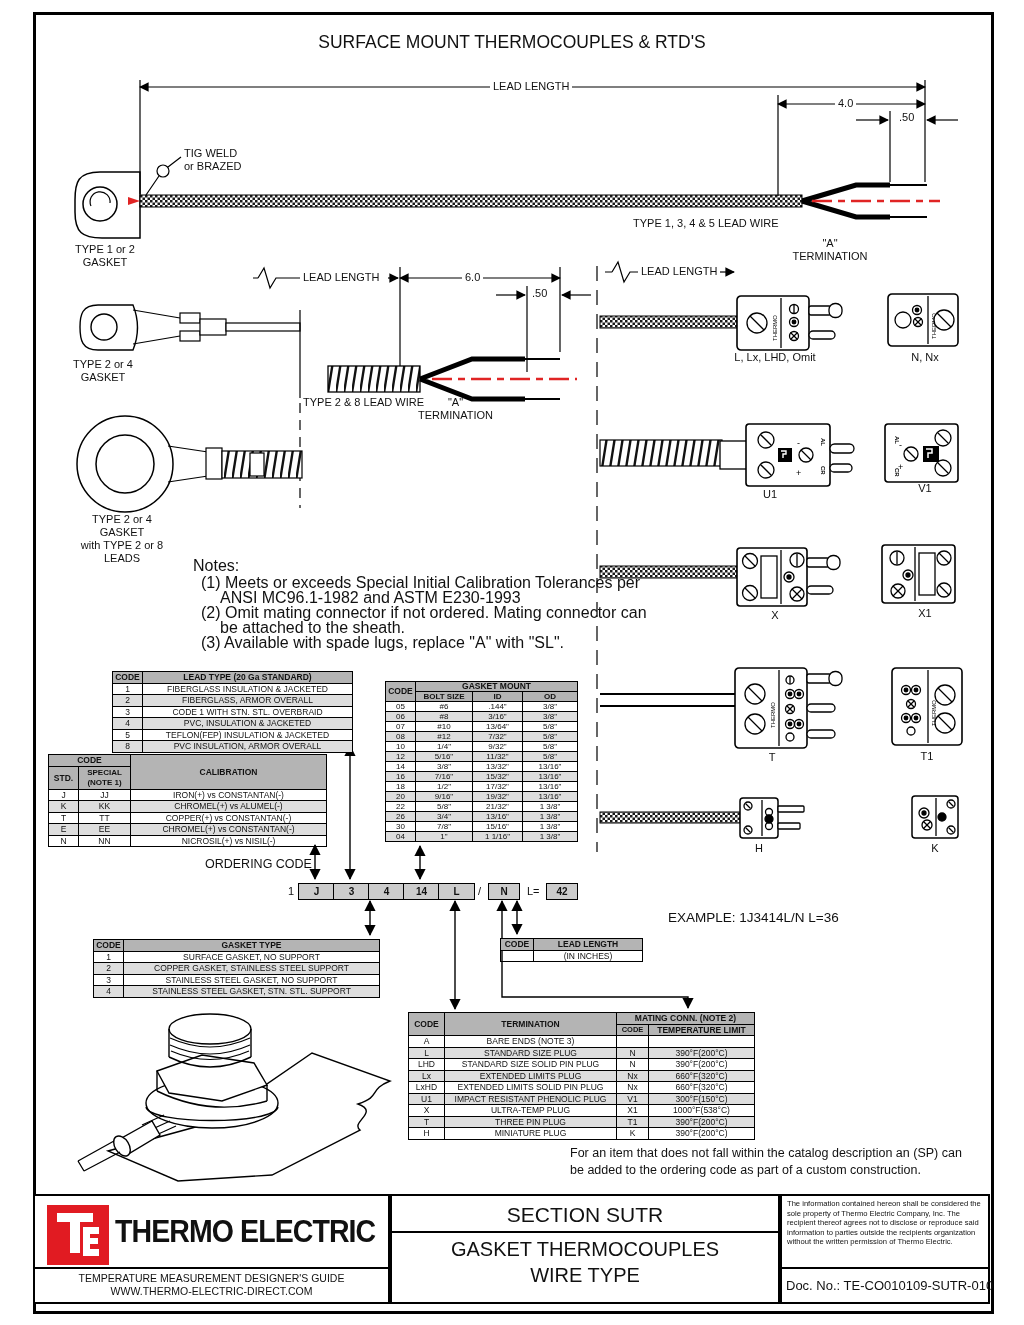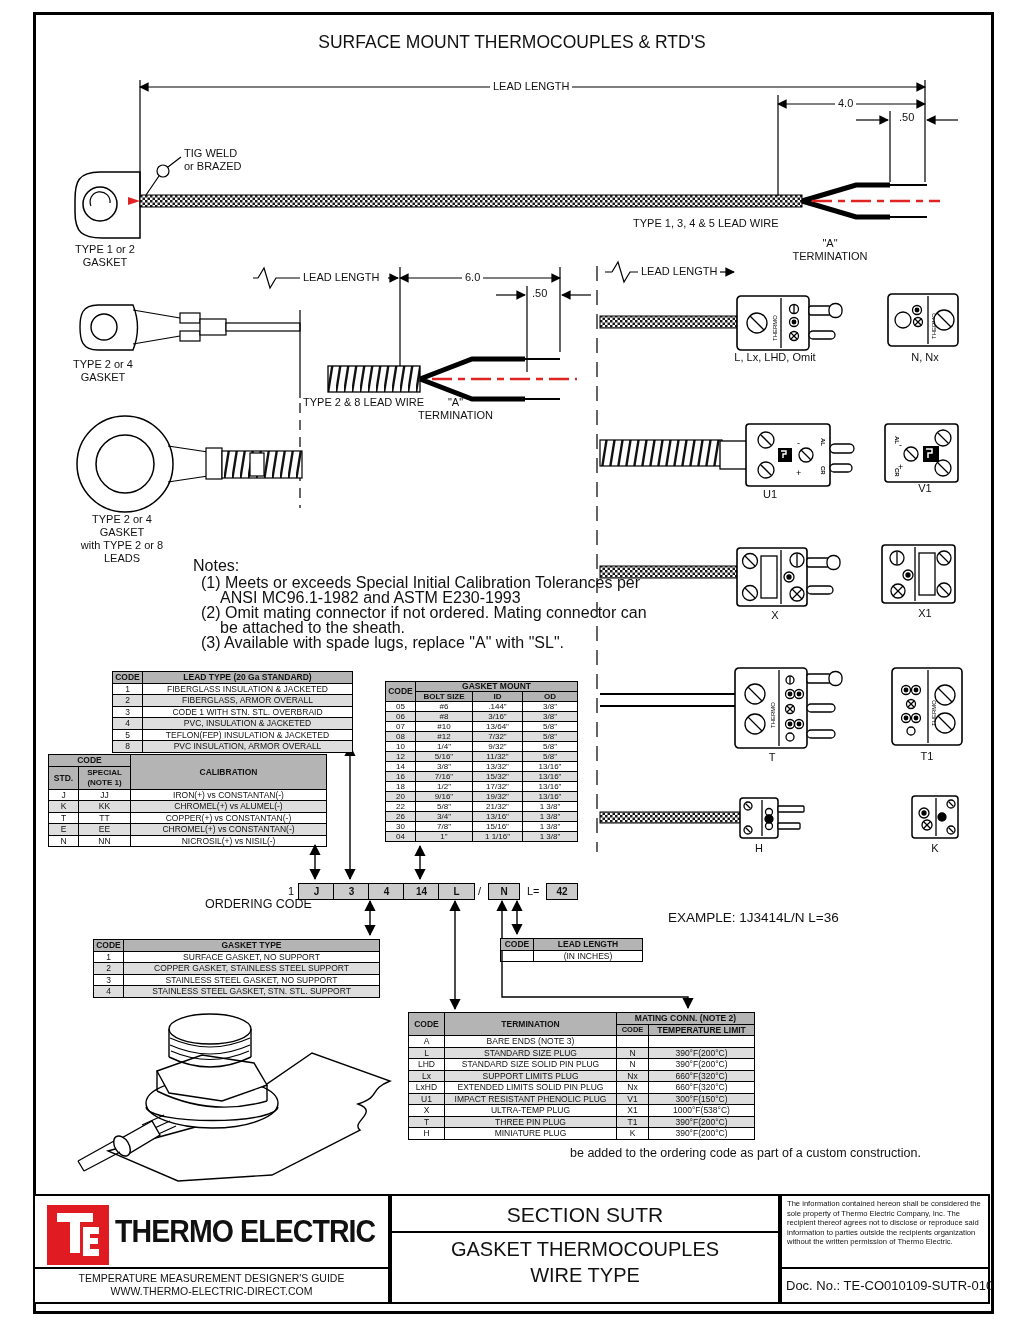--- a/index.html
+++ b/index.html
@@ -578,21 +578,21 @@
           </tr>
           <tr>
             <td>N</td>
             <td>NN</td>
             <td>NICROSIL(+) vs NISIL(-)</td>
           </tr>
         </tbody>
     </table>
   </div>
 
-  <div class="lbl" style="left:205px;top:858px;font-size:12.5px;margin-top:40px;">ORDERING CODE</div>
+  <div class="lbl" style="left:205px;top:858px;font-size:12.5px;">ORDERING CODE</div>
 
   <div class="octext" style="left:288px;top:885px;">1</div>
   <div class="ocbox" style="left:298px;">J</div>
   <div class="ocbox" style="left:333px;">3</div>
   <div class="ocbox" style="left:368px;">4</div>
   <div class="ocbox" style="left:403px;">14</div>
   <div class="ocbox" style="left:438px;">L</div>
   <div class="octext" style="left:478px;top:885px;">/</div>
   <div class="ocbox" style="left:488px;width:30px;">N</div>
   <div class="octext" style="left:527px;top:885px;">L=</div>
@@ -687,21 +687,21 @@
             <td>390°F(200°C)</td>
           </tr>
           <tr>
             <td>LHD</td>
             <td>STANDARD SIZE SOLID PIN PLUG</td>
             <td>N</td>
             <td>390°F(200°C)</td>
           </tr>
           <tr>
             <td>Lx</td>
-            <td>SUPPORT LIMITS PLUG</td>
+            <td>EXTENDED LIMITS PLUG</td>
             <td>Nx</td>
             <td>660°F(320°C)</td>
           </tr>
           <tr>
             <td>LxHD</td>
             <td>EXTENDED LIMITS SOLID PIN PLUG</td>
             <td>Nx</td>
             <td>660°F(320°C)</td>
           </tr>
           <tr>
@@ -726,20 +726,21 @@
             <td>H</td>
             <td>MINIATURE PLUG</td>
             <td>K</td>
             <td>390°F(200°C)</td>
           </tr>
         </tbody>
     </table>
   </div>
 
   <div style="position:absolute;left:570px;top:1145px;font-size:12.5px;line-height:17px;">
+    <div>For an item that does not fall within the catalog description an (SP) can</div>
     <div>be added to the ordering code as part of a custom construction.</div>
   </div>
 
   <div class="fbox" style="left:33px;top:1194px;width:357px;height:110px;">
     <svg id="logo" viewBox="0 0 62 60">
       <rect width="62" height="60" fill="#e11b22"></rect>
       <path d="M10,8 H46 V17 H33 V48 H23 V17 H10 Z" fill="#fff"></path>
       <path d="M36,22 H52 V29 H43 V33 H51 V39 H43 V44 H52 V51 H36 Z" fill="#fff"></path>
     </svg>
     <div id="brand">THERMO ELECTRIC</div>

